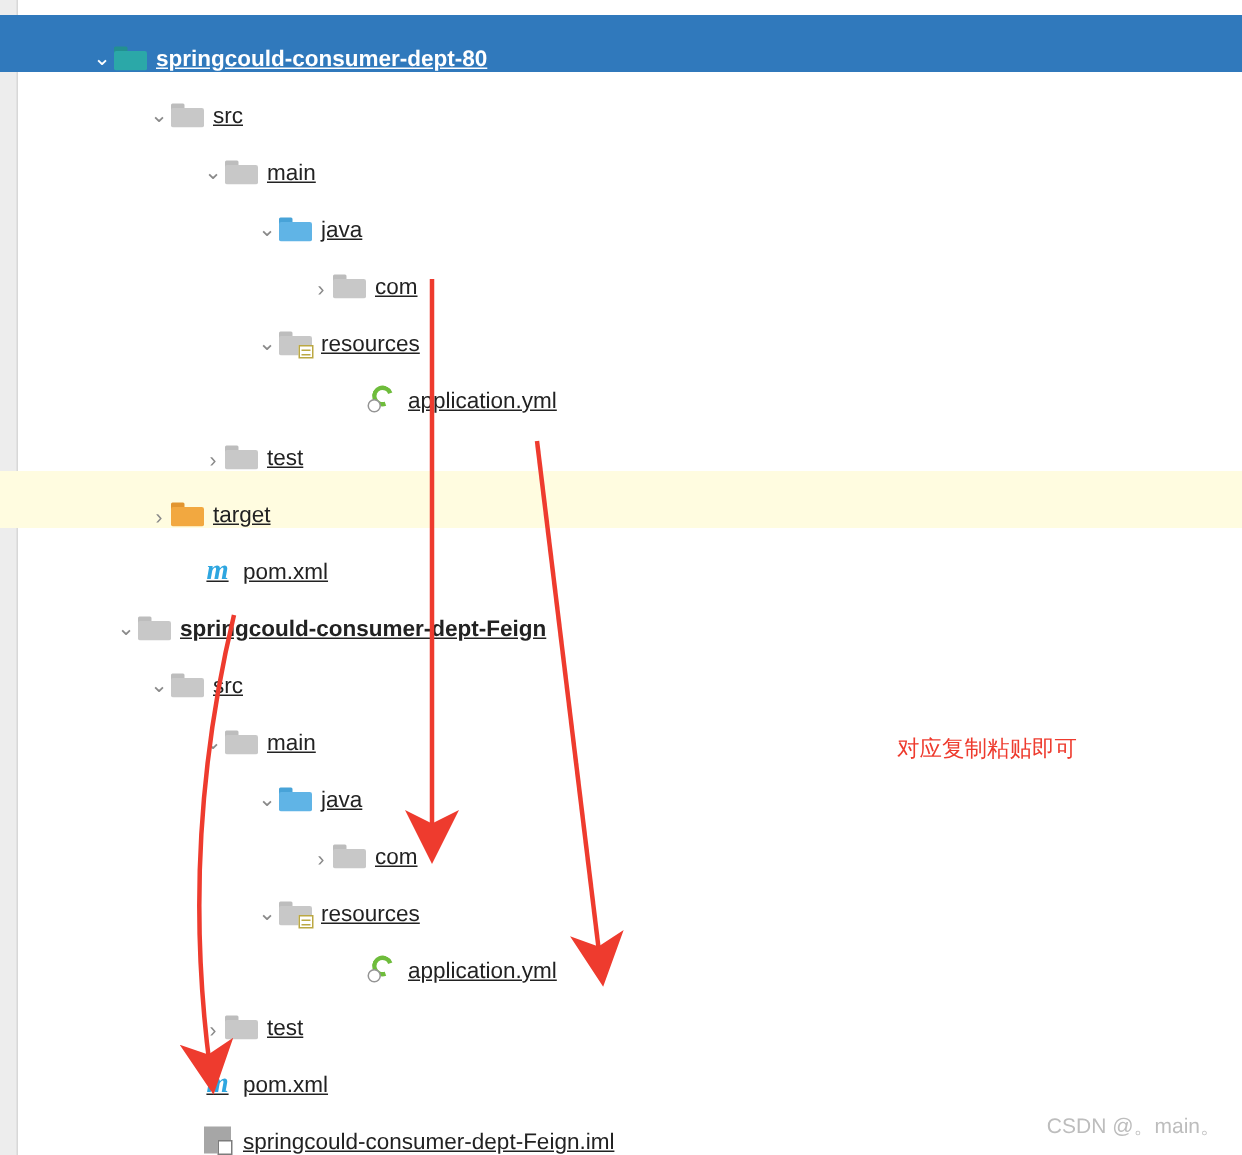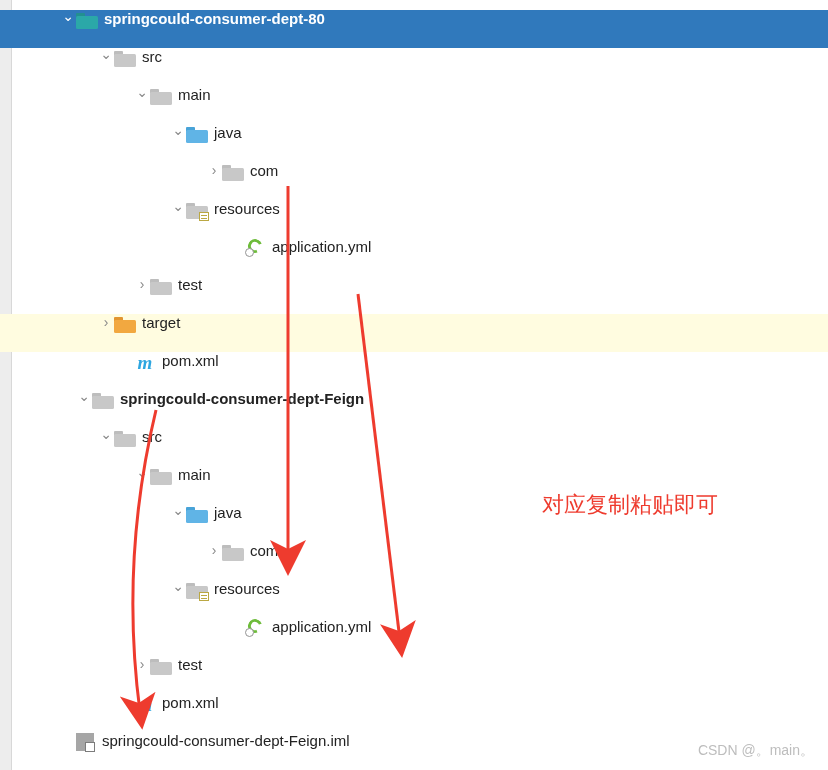--- a/index.html
+++ b/index.html
@@ -19,24 +19,25 @@
       width: 12px;
       background: #ededed;
       border-right: 1px solid #d8d8d8;
     }
     .tree {
       padding-top: 2px;
       position: relative;
     }
     .row {
       display: flex;
-      align-items: flex-start;
+      align-items: flex-end;
       height: 38px;
       white-space: nowrap;
       position: relative;
+      text-decoration: underline;
     }
     .row.selected {
       background: #3079bc;
       color: #fff;
     }
     .row.highlight {
       background: #fffce0;
     }
     .chev {
       width: 16px;
@@ -135,21 +136,21 @@
       position: absolute;
       right: -1px; bottom: -1px;
       width: 8px; height: 8px;
       background: #fff;
       border: 1px solid #7c7c7c;
     }
 
     .annotation {
       position: absolute;
       color: #ee3b2e;
-      font-size: 22px;
+      font-size: 15px;
       font-family: "SimSun","Songti SC","Microsoft YaHei",sans-serif;
       right: 110px;
       top: 490px;
     }
     .watermark {
       position: absolute;
       right: 14px;
       bottom: 10px;
       color: #bdbdbd;
       font-size: 14px;
@@ -365,21 +366,21 @@
   </span>
       <span class="label">test</span>
     </div>
     <div class="row" style="padding-left: 118px;">
       <span class="chev none"></span>
       <span class="icon">
         <span class="m-icon">m</span>
       </span>
       <span class="label">pom.xml</span>
     </div>
-    <div class="row" style="padding-left: 58px;">
+    <div class="row" style="padding-left: 118px;">
       <span class="chev none"></span>
       <span class="icon">
         <span class="iml-icon"></span>
       </span>
       <span class="label">springcould-consumer-dept-Feign.iml</span>
     </div>
   </div>
 
 <svg class="arrows" width="828" height="770">
   <defs>

